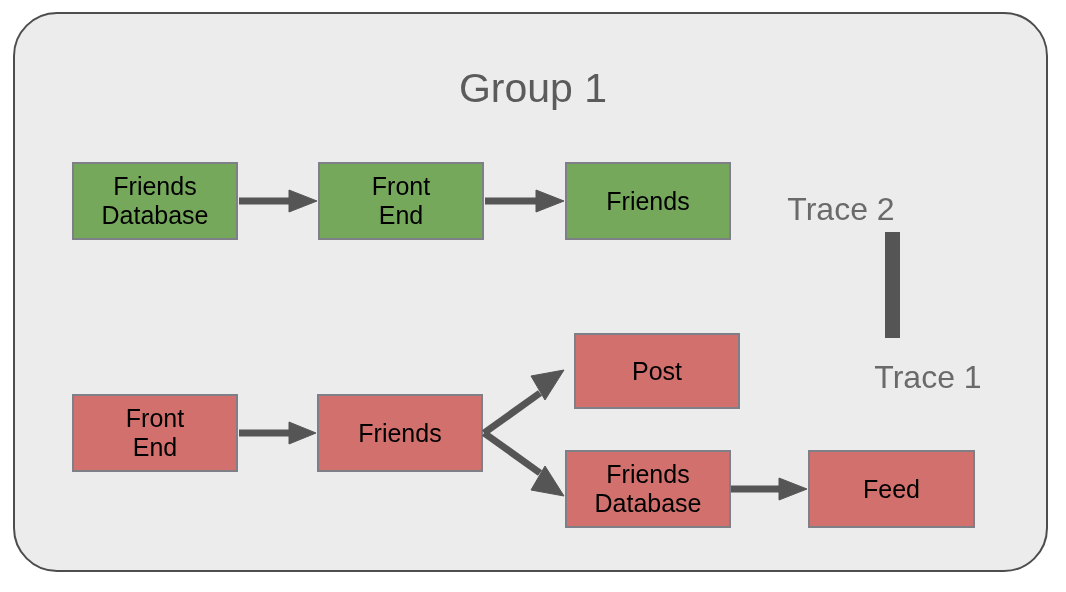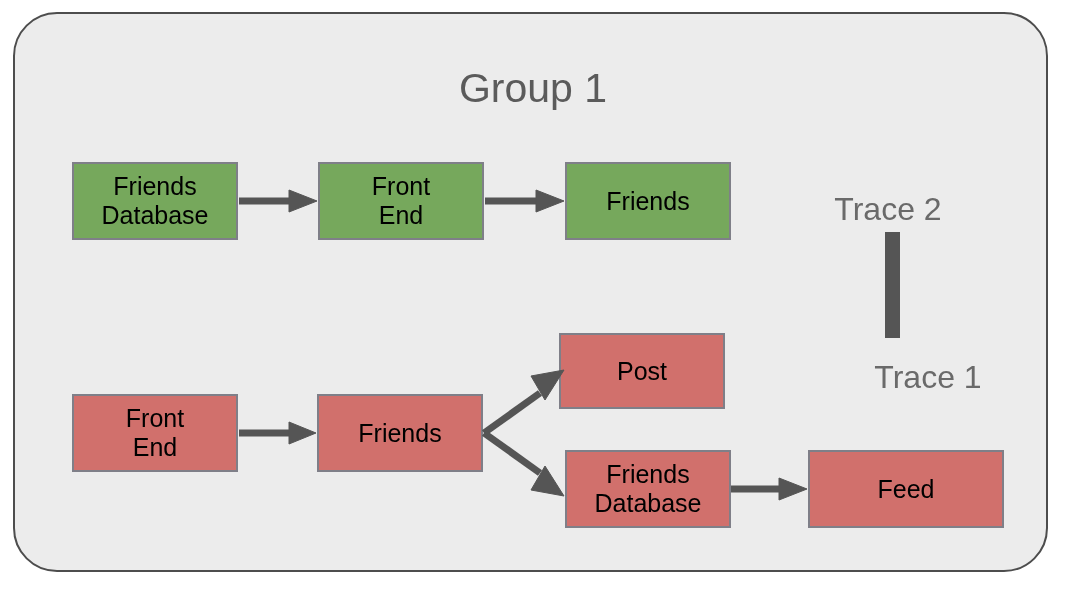--- a/index.html
+++ b/index.html
@@ -87,24 +87,24 @@
 
   <div class="node green" style="left:72px;  top:162px; width:166px; height:78px;">Friends
 Database</div>
   <div class="node green" style="left:318px; top:162px; width:166px; height:78px;">Front
 End</div>
   <div class="node green" style="left:565px; top:162px; width:166px; height:78px;">Friends</div>
 
   <div class="node red" style="left:72px;  top:394px; width:166px; height:78px;">Front
 End</div>
   <div class="node red" style="left:317px; top:394px; width:166px; height:78px;">Friends</div>
-  <div class="node red" style="left:559px; top:333px; width:166px; height:76px;">Post</div>
+  <div class="node red" style="left:574px; top:333px; width:166px; height:76px;">Post</div>
   <div class="node red" style="left:565px; top:450px; width:166px; height:78px;">Friends
 Database</div>
-  <div class="node red" style="left:808px; top:450px; width:196px; height:78px;">Feed</div>
+  <div class="node red" style="left:808px; top:450px; width:167px; height:78px;">Feed</div>
 
   <svg id="diagram-svg" viewBox="0 0 1066 592" xmlns="http://www.w3.org/2000/svg">
     <g fill="#555555" stroke="#555555">
 
       <g>
         <line x1="239" y1="201" x2="292" y2="201" stroke-width="7" stroke-linecap="butt"></line>
         <polygon points="289,190 317,201 289,212" stroke-width="1"></polygon>
       </g>
 
       <g>
@@ -127,17 +127,17 @@
         <polygon points="531,490 564,496 545,466" stroke-width="1"></polygon>
       </g>
 
       <g>
         <line x1="731" y1="489" x2="782" y2="489" stroke-width="7" stroke-linecap="butt"></line>
         <polygon points="779,478 807,489 779,500" stroke-width="1"></polygon>
       </g>
     </g>
   </svg>
 
-  <div class="trace-label" style="left:813px; top:190px; width:150px;">Trace 2</div>
+  <div class="trace-label" style="left:766px; top:190px; width:150px;">Trace 2</div>
   <div class="trace-bar" style="left:885px; top:232px; width:15px; height:106px;"></div>
   <div class="trace-label" style="left:853px; top:358px; width:150px;">Trace 1</div>
 
 </div>
 
 </body></html>

